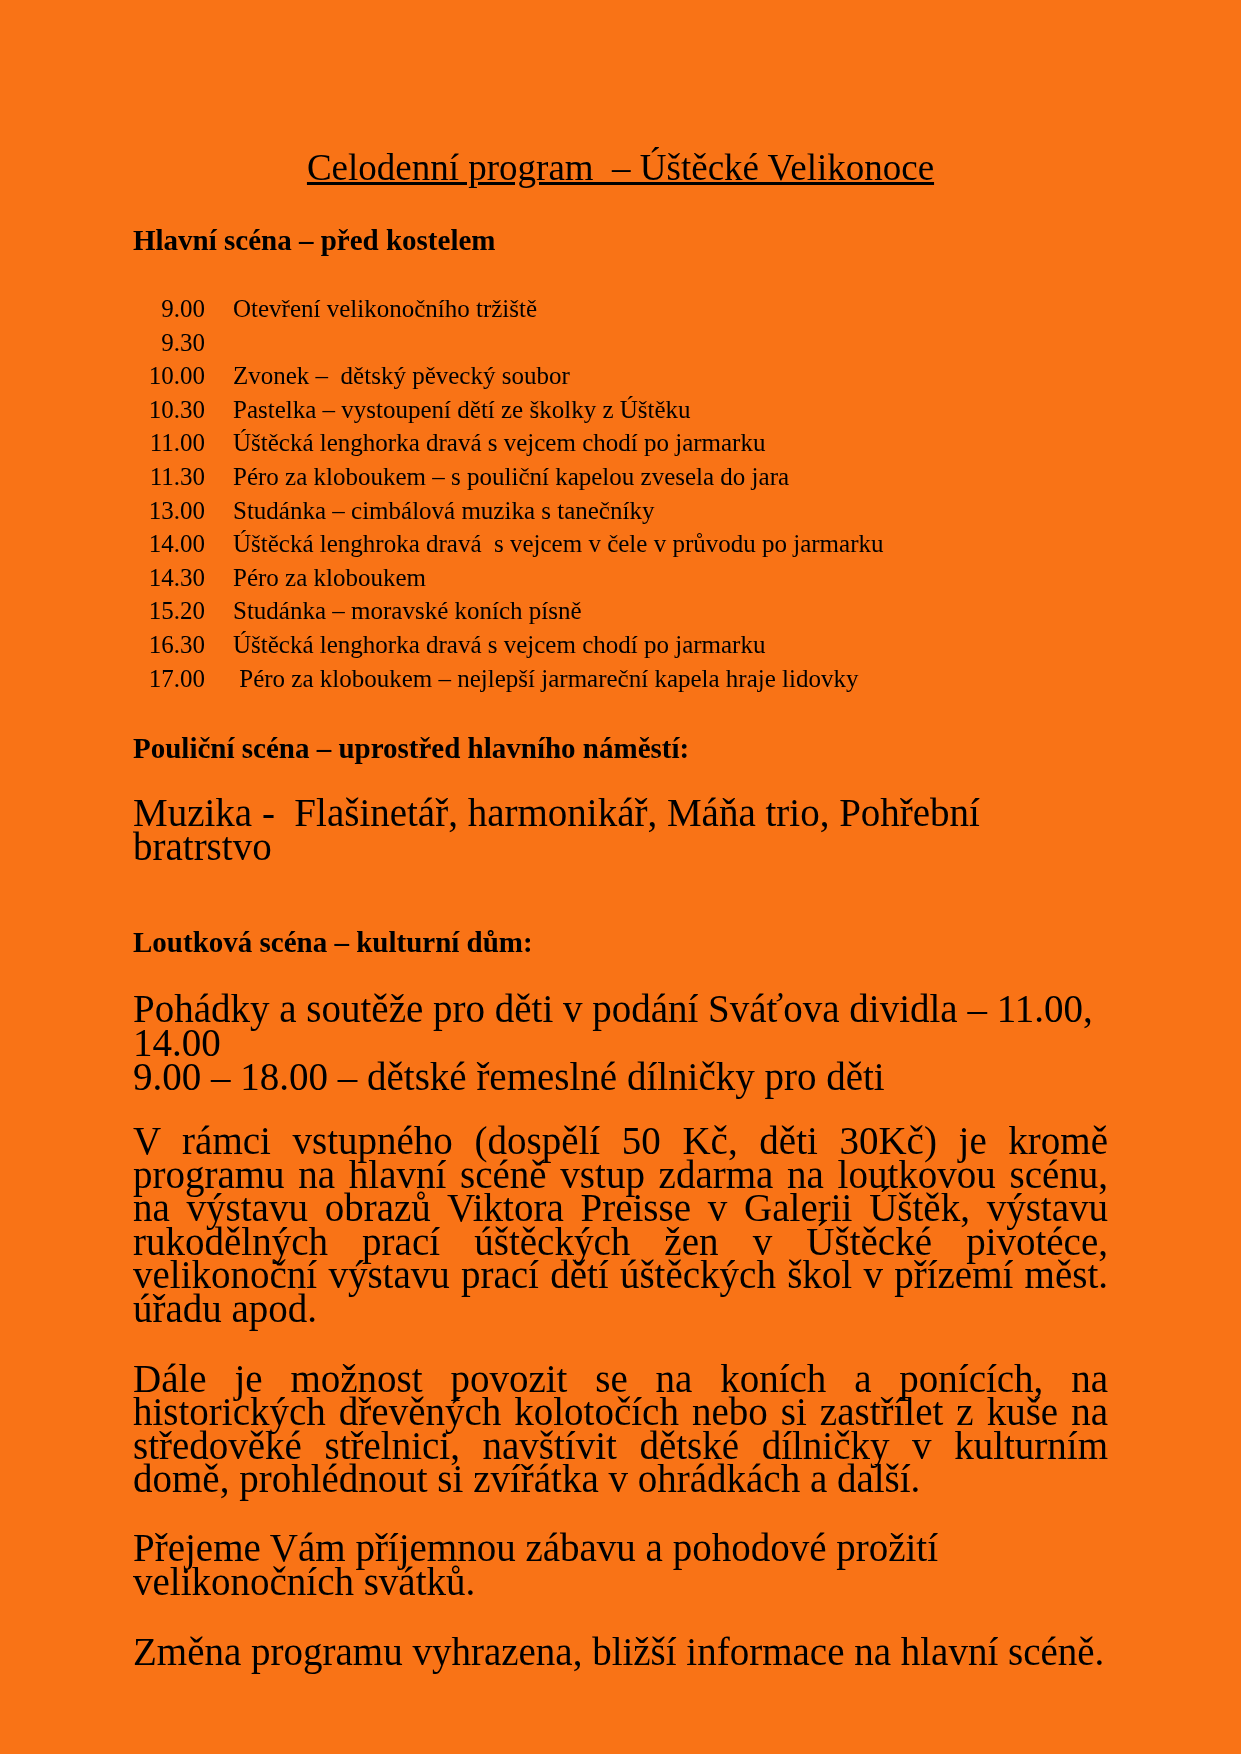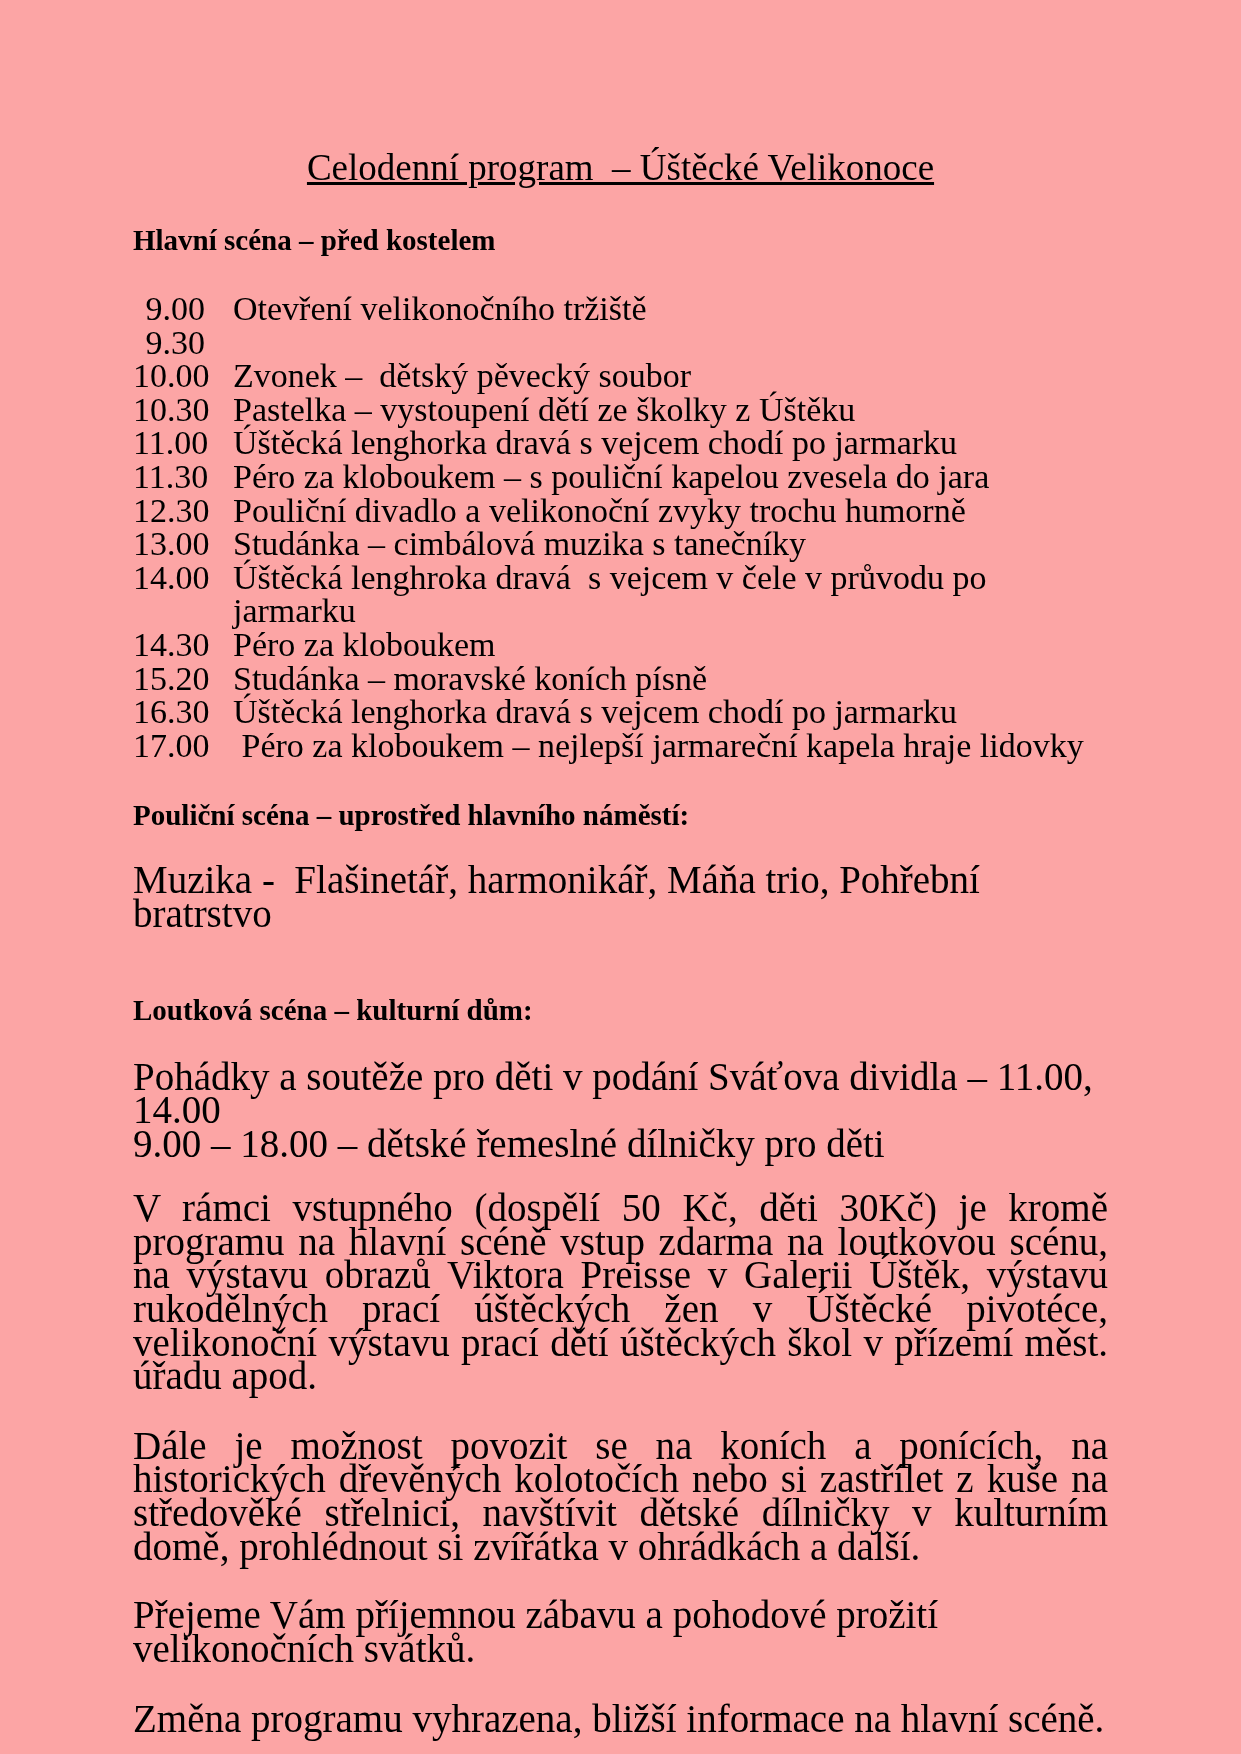--- a/index.html
+++ b/index.html
@@ -4,21 +4,21 @@
 <style>
   html, body {
     margin: 0;
     padding: 0;
     background: #ffffff;
   }
   .page {
     position: relative;
     width: 1241px;
     height: 1754px;
-    background: #fca5a5;
+    background: #f97316;
     font-family: "Liberation Serif", "DejaVu Serif", serif;
     color: #000000;
     overflow: hidden;
   }
   .content {
     position: absolute;
     left: 133px;
     top: 0;
     width: 975px;
   }
@@ -34,21 +34,21 @@
     font-size: 29px;
     line-height: 34px;
     font-weight: bold;
     white-space: pre-wrap;
   }
   .h-main    { margin-top: 31px; }
   .h-street  { margin-top: 36px; }
   .h-puppet  { margin-top: 62px; }
   .schedule {
     margin-top: 35px;
-    font-size: 34px;
+    font-size: 25px;
     line-height: 33.6px;
   }
   .schedule-row {
     display: flex;
   }
   .time-cell {
     width: 72px;
     flex: 0 0 72px;
     text-align: right;
     white-space: pre;
@@ -102,24 +102,20 @@
       </div>
       <div class="schedule-row">
         <div class="time-cell">11.00</div>
         <div class="desc-cell">Úštěcká lenghorka dravá s vejcem chodí po jarmarku</div>
       </div>
       <div class="schedule-row">
         <div class="time-cell">11.30</div>
         <div class="desc-cell">Péro za kloboukem – s pouliční kapelou zvesela do jara</div>
       </div>
       <div class="schedule-row">
-        <div class="time-cell">12.30</div>
-        <div class="desc-cell">Pouliční divadlo a velikonoční zvyky trochu humorně</div>
-      </div>
-      <div class="schedule-row">
         <div class="time-cell">13.00</div>
         <div class="desc-cell">Studánka – cimbálová muzika s tanečníky</div>
       </div>
       <div class="schedule-row">
         <div class="time-cell">14.00</div>
         <div class="desc-cell">Úštěcká lenghroka dravá  s vejcem v čele v průvodu po jarmarku</div>
       </div>
       <div class="schedule-row">
         <div class="time-cell">14.30</div>
         <div class="desc-cell">Péro za kloboukem</div>

